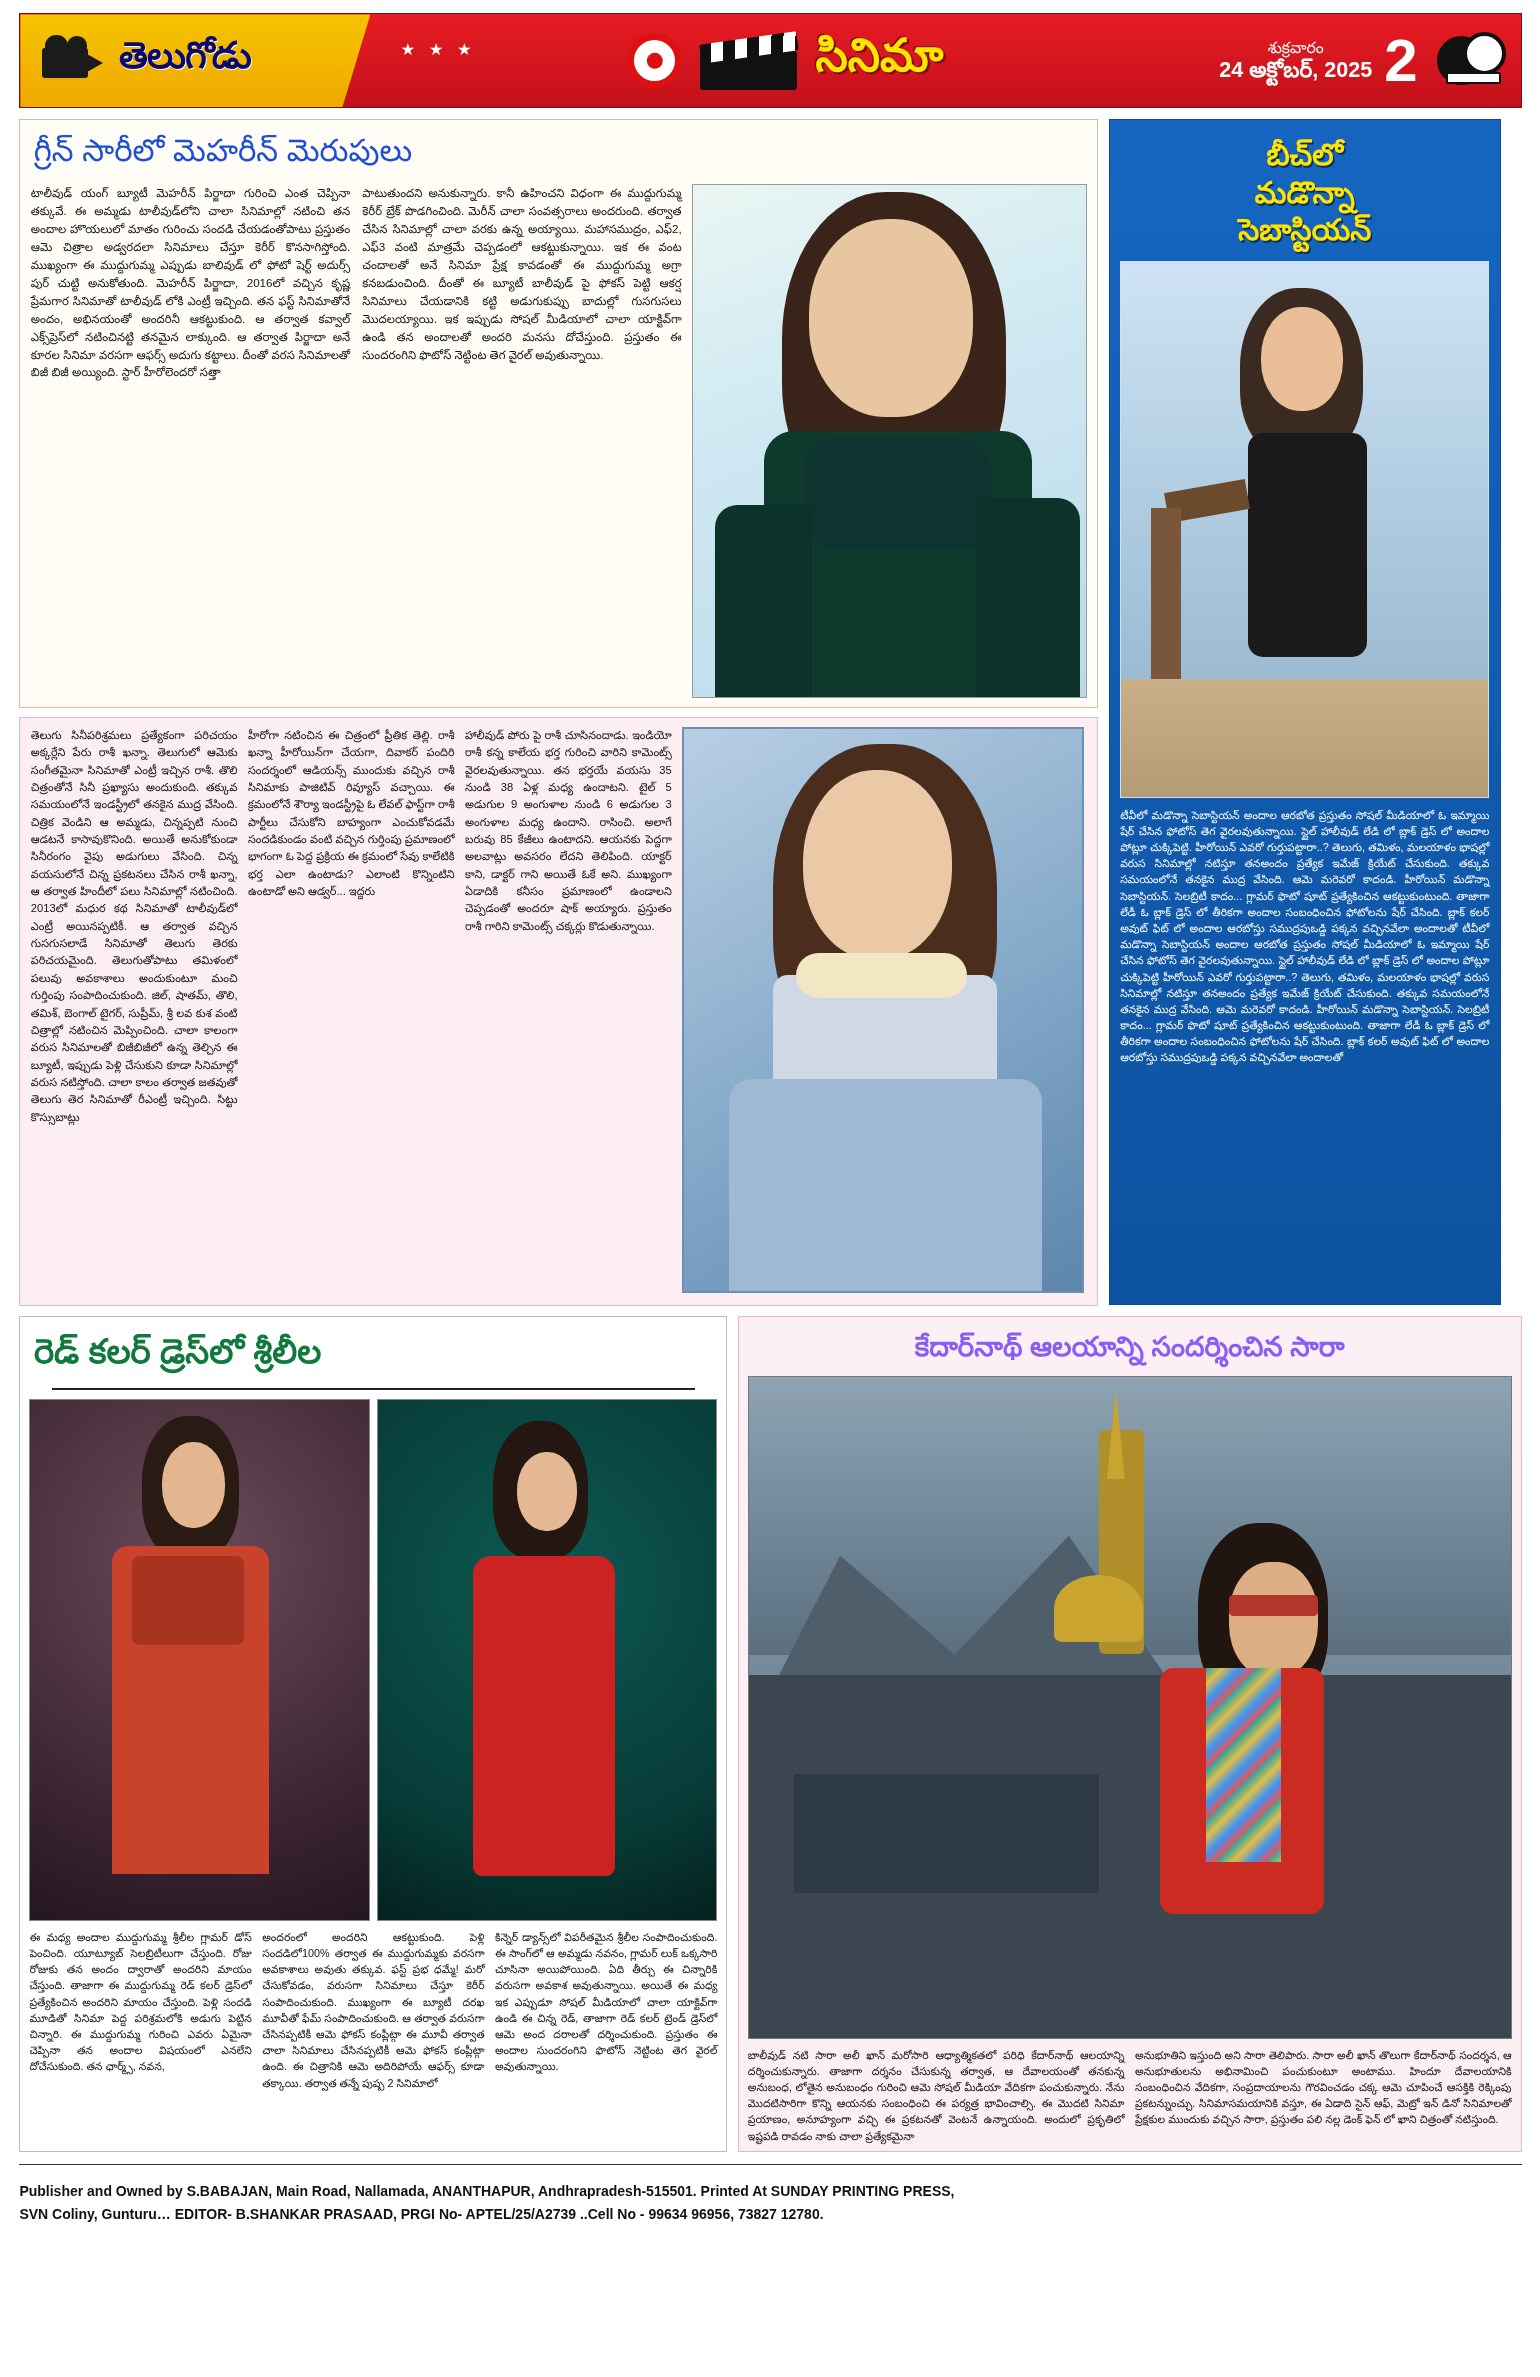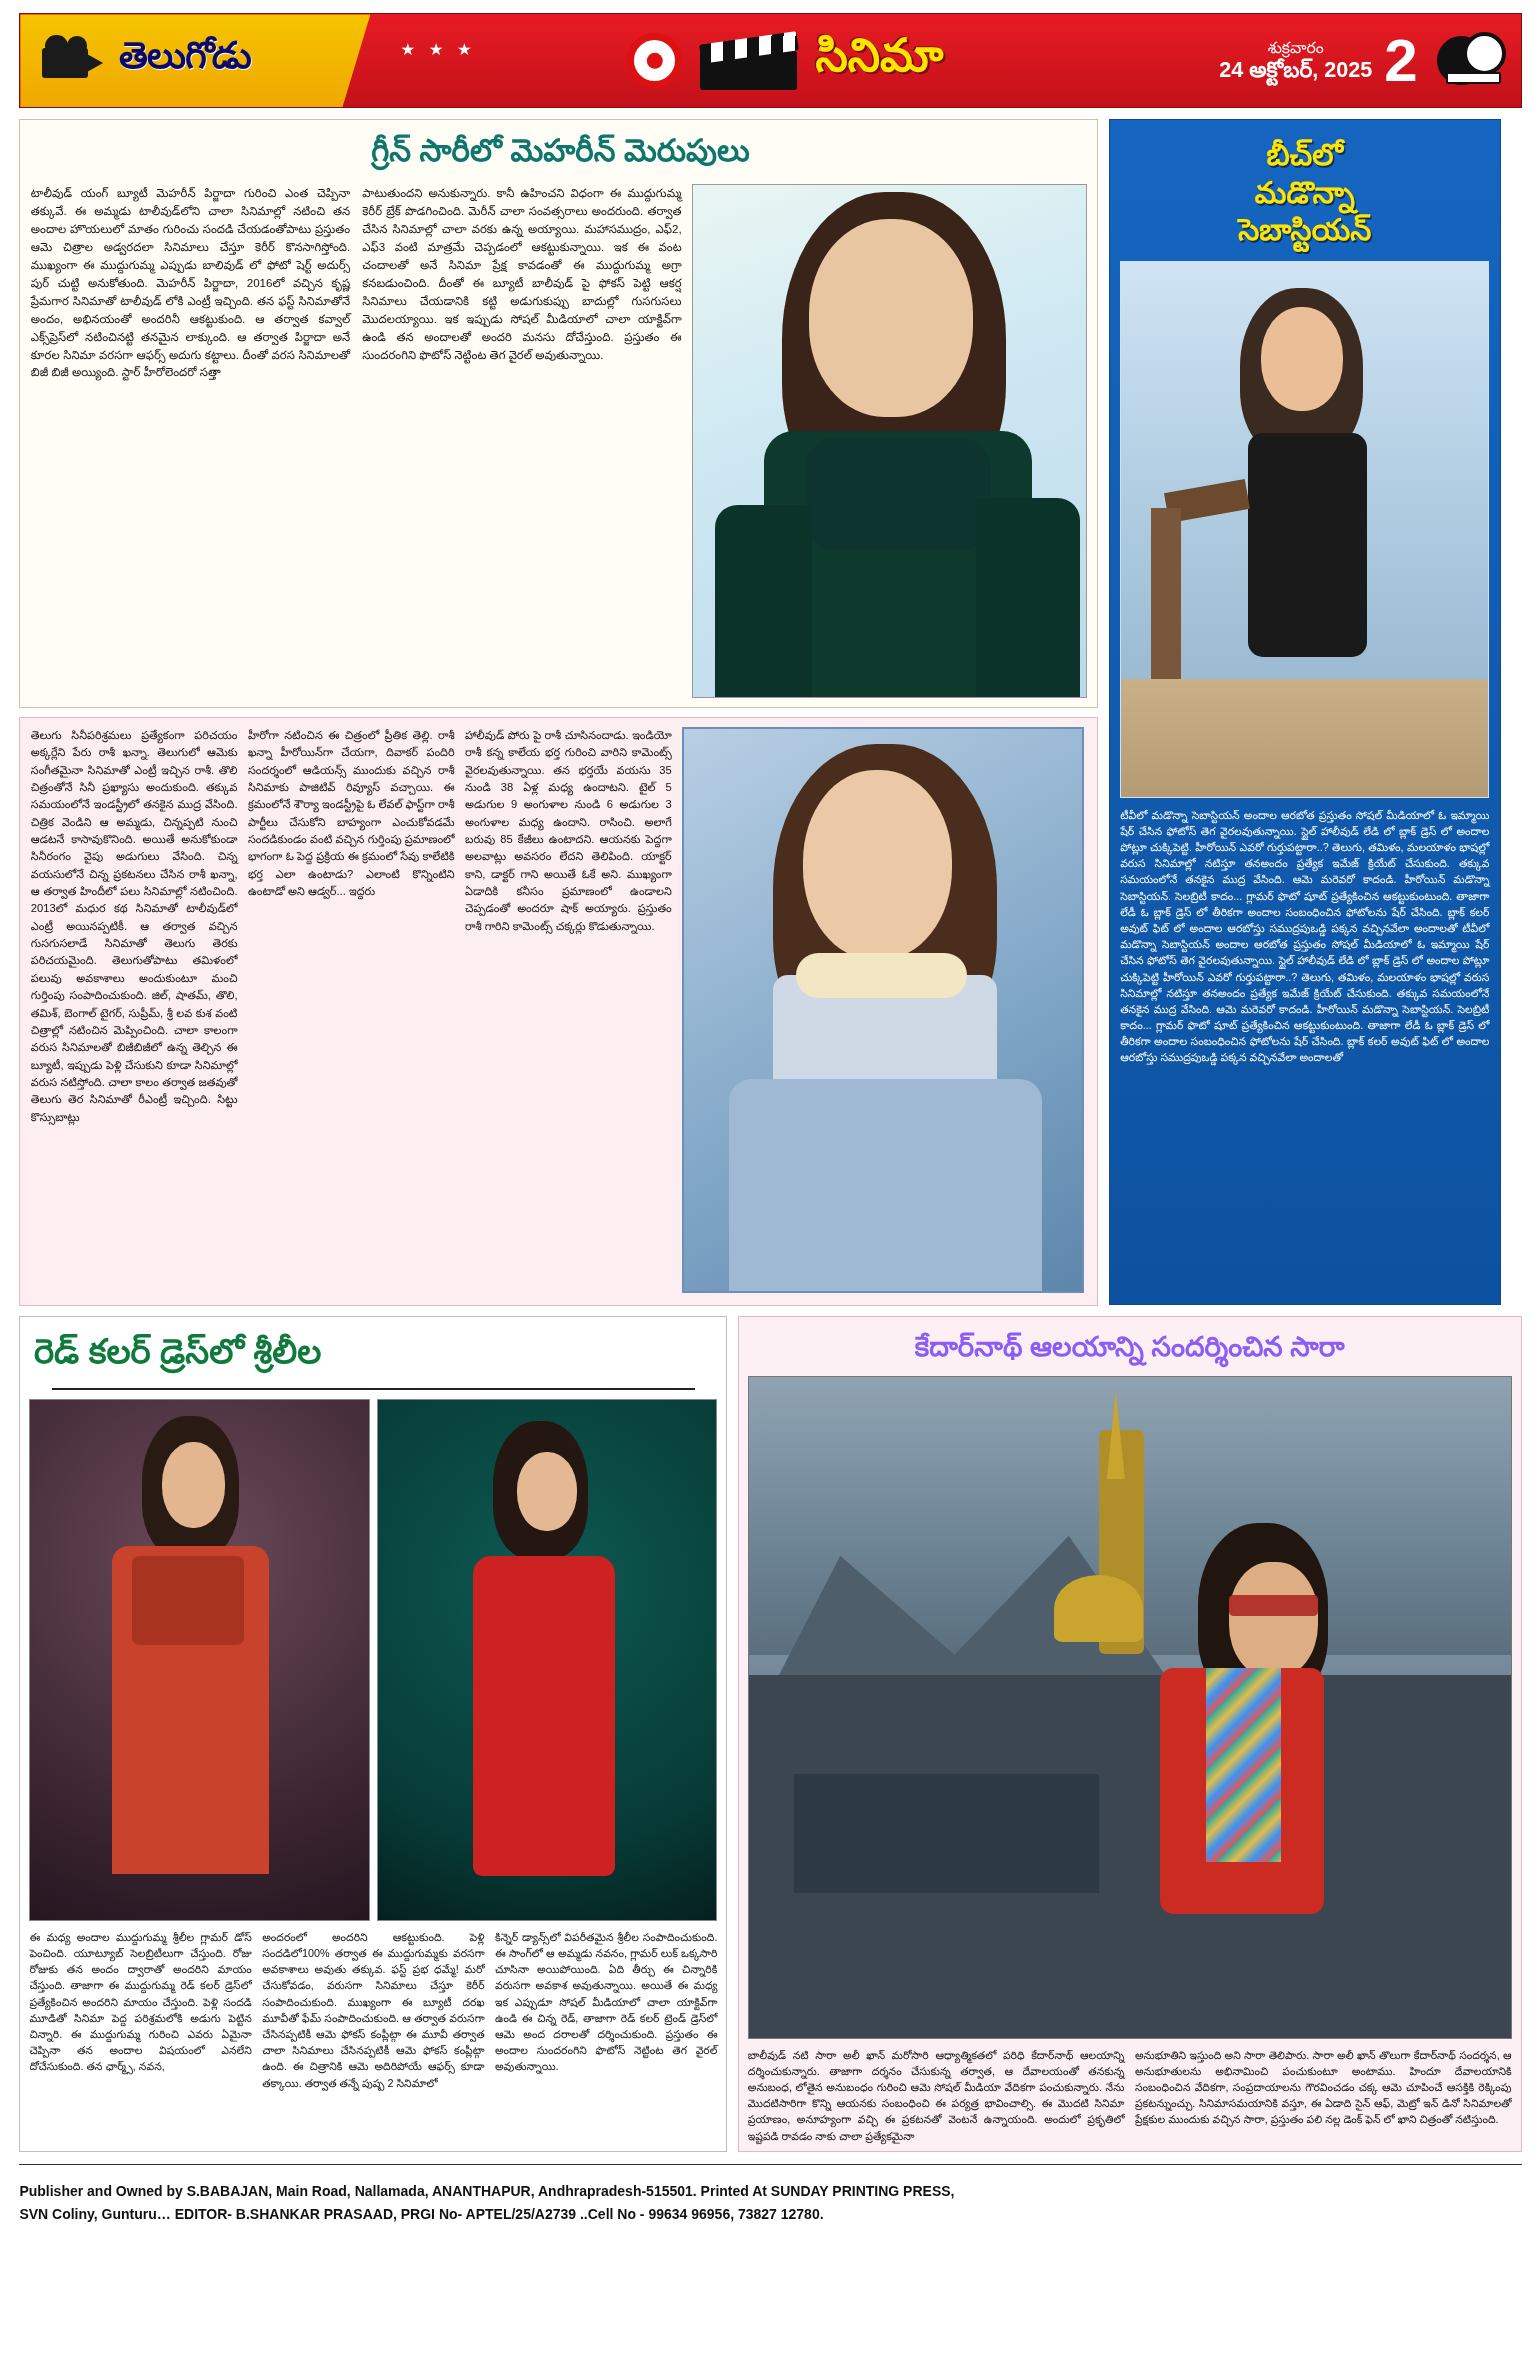--- a/index.html
+++ b/index.html
@@ -87,24 +87,23 @@
 
   
   .story1 {
     border: 1.5px solid #cfc0a8;
     background: #fffdf6;
     padding: 7.5px 10.4px 9px 10.4px;
     height: 589px;
     position: relative;
   }
   .s1-head {
-    font-size: 31px; font-weight:bold; color:#0f766e;
+    font-size: 31px; font-weight:normal; color:#1d4ed8;
     font-family:"Liberation Sans",sans-serif;
     padding: 6px 0 7.5px 3px;
-    text-align: center;
   }
   .s1-body { display:flex; gap: 10.4px; }
   .s1-cols { width: 656px; display:flex; gap:12px; }
   .s1-cols .c { flex:1; font-size:11.6px; line-height:1.55; text-align:justify; color:#111;}
   .s1-photo {
     width: 395px; height: 514px; border:1.5px solid #999;
     background: linear-gradient(160deg,#eaf6f2 0%, #cfe9f3 40%, #bcd9ea 100%);
     position:relative; overflow:hidden; flex:0 0 auto;
   }
 

